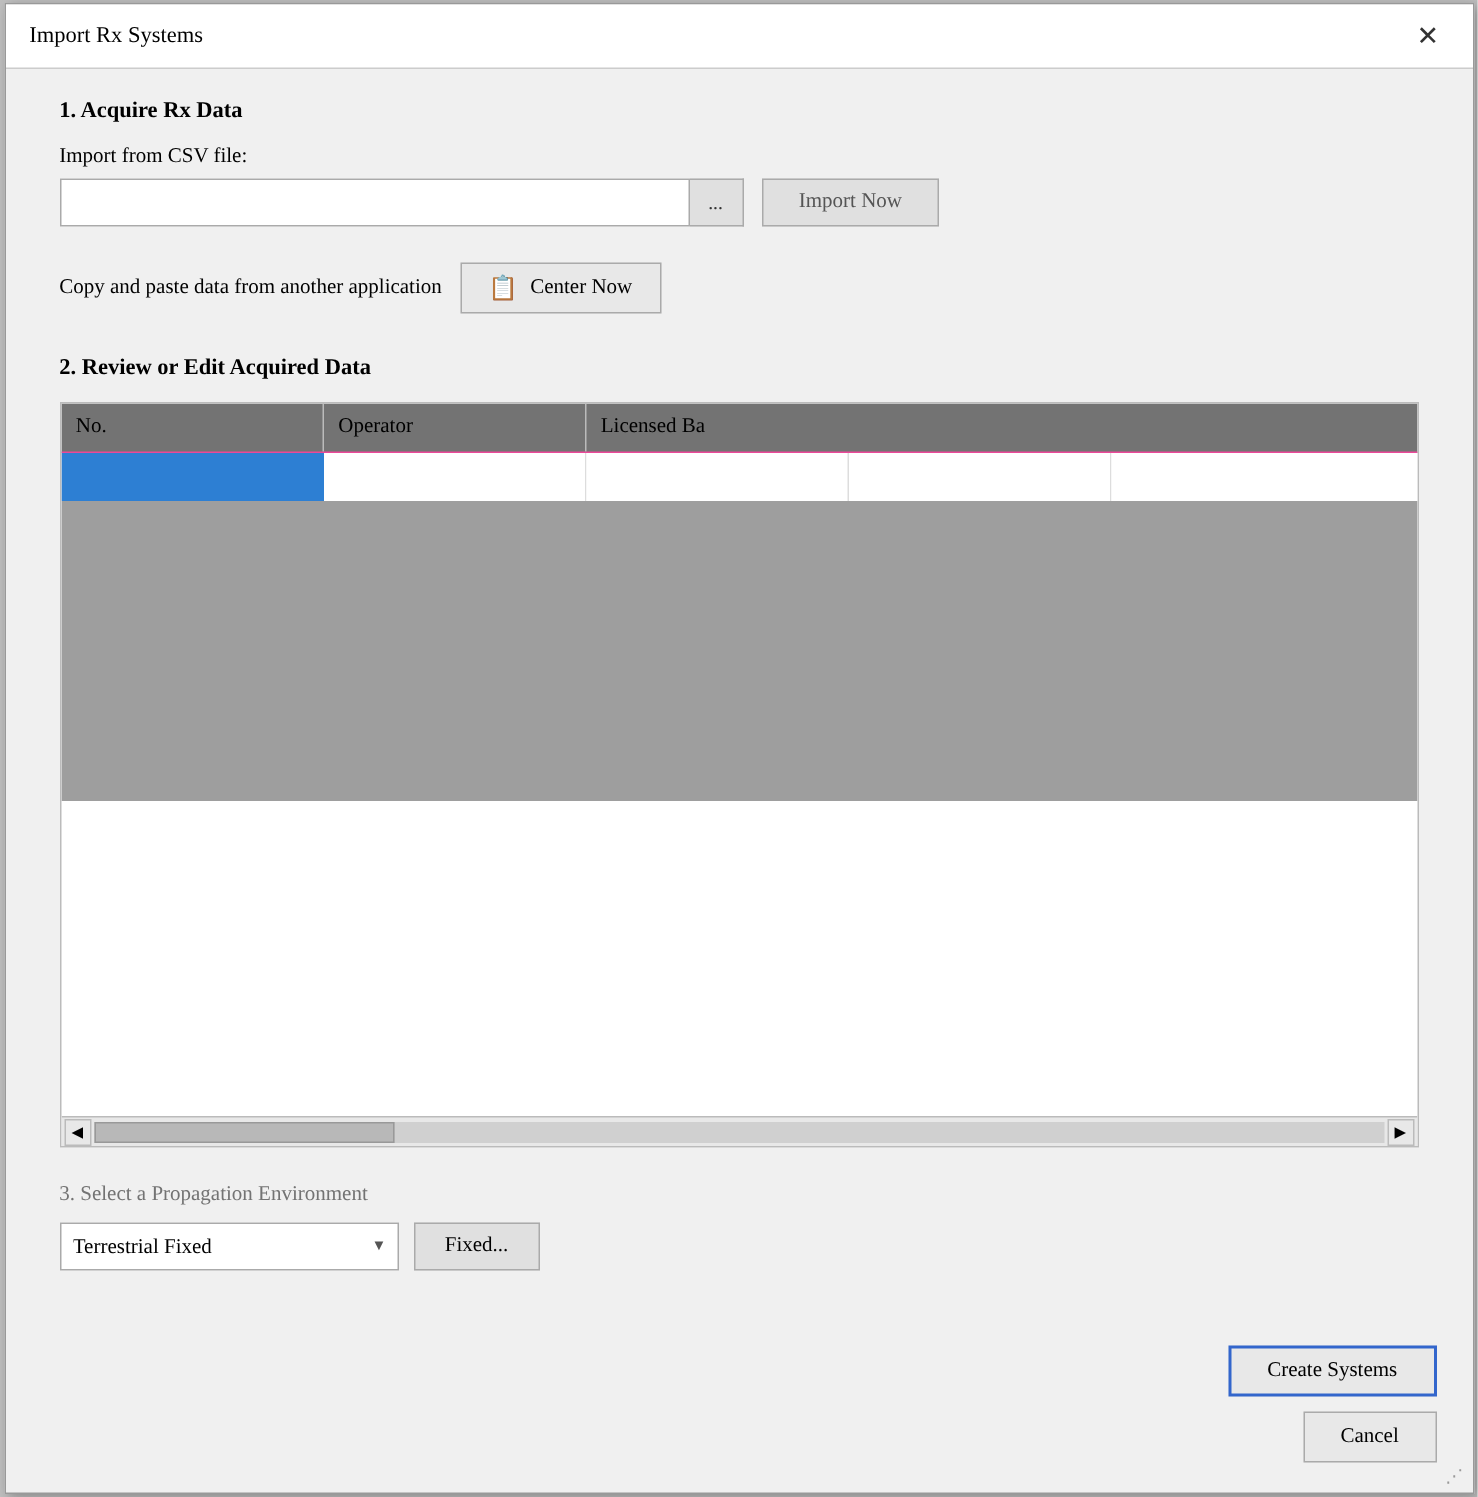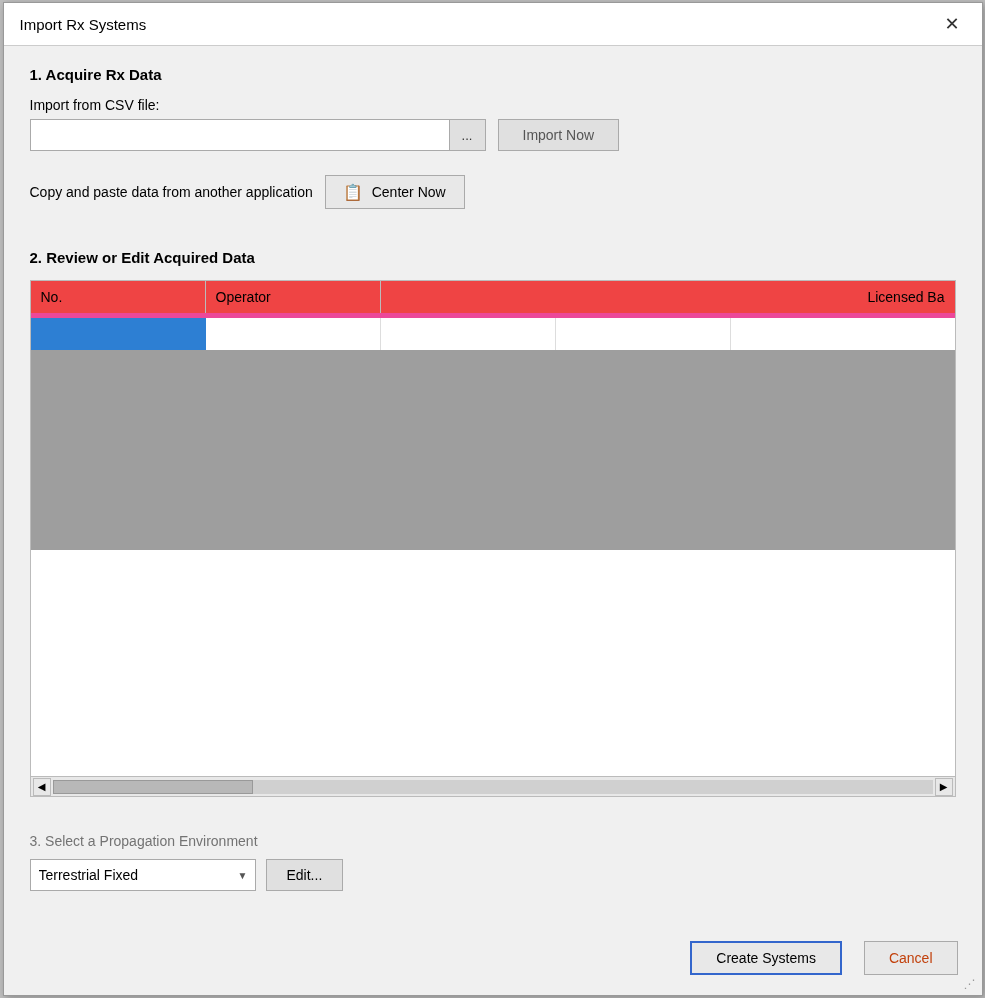--- a/index.html
+++ b/index.html
@@ -1,19 +1,19 @@
 <!DOCTYPE html>
 <html><head>
   <meta charset="utf-8">
   <style>
     * {
       box-sizing: border-box;
       margin: 0;
       padding: 0;
-      font-family: Liberation Sans, sans-serif;
+      font-family: Liberation Serif, serif;
       font-size: 14px;
     }
 
     body {
       background: #c0c0c0;
       display: flex;
       justify-content: center;
       align-items: center;
       width: 985px;
       height: 998px;
@@ -49,25 +49,25 @@
       background: none;
       border: none;
       cursor: pointer;
       font-size: 18px;
       color: #333;
       padding: 2px 6px;
       line-height: 1;
     }
 
     .content {
-      padding: 20px 26px;
+      padding: 20px 36px;
       flex: 1;
       display: flex;
       flex-direction: column;
-      gap: 16px;
+      gap: 4px;
     }
 
     .section-title {
       font-size: 15px;
       font-weight: 700;
       color: #000;
       margin-bottom: 14px;
     }
 
     
@@ -161,43 +161,43 @@
       border: 1px solid #bbb;
       background: #fff;
       flex: 1;
       display: flex;
       flex-direction: column;
       overflow: hidden;
     }
 
     .table-header {
       display: flex;
-      background: #ef4444;
-      border-bottom: 5px solid #ec4899;
+      background: #737373;
+      border-bottom: 1px solid #ec4899;
       flex-shrink: 0;
     }
 
     .th {
       padding: 8px 10px;
       font-weight: 400;
       color: #000;
       border-right: 1px solid #bbb;
       white-space: nowrap;
       overflow: hidden;
     }
 
     .th:last-child {
       border-right: none;
     }
 
     .th-no { width: 175px; flex-shrink: 0; }
     .th-ref { width: 175px; flex-shrink: 0; }
     .th-op { width: 175px; flex-shrink: 0; }
     .th-freq { width: 175px; flex-shrink: 0; }
-    .th-lic { flex: 1; text-align: right; }
+    .th-lic { flex: 1; }
 
     .table-body {
       flex: 1;
       overflow: hidden;
       position: relative;
     }
 
     .table-row-selected {
       display: flex;
       height: 32px;
@@ -311,42 +311,43 @@
       font-size: 14px;
       color: #000;
     }
 
     
     .footer {
       display: flex;
       justify-content: flex-end;
       align-items: flex-end;
       padding: 10px 24px 20px;
-      gap: 22px;
-      flex-shrink: 0;
+      gap: 10px;
+      flex-shrink: 0;
+      flex-direction: column;
     }
 
     .create-systems-btn {
       height: 34px;
       padding: 0 24px;
       background: #e8e8e8;
       border: 2px solid #3366cc;
       cursor: pointer;
       font-size: 14px;
       color: #000;
     }
 
     .cancel-btn {
       height: 34px;
       padding: 0 24px;
       background: #e8e8e8;
       border: 1px solid #aaa;
       cursor: pointer;
       font-size: 14px;
-      color: #c2410c;
+      color: #000000;
     }
 
     .resize-handle {
       position: absolute;
       bottom: 4px;
       right: 4px;
       width: 14px;
       height: 14px;
       cursor: se-resize;
       color: #999;
@@ -425,21 +426,21 @@
       <div class="propagation-row">
         <div class="prop-select-wrapper">
           <select>
             <option>Terrestrial Fixed</option>
             <option>Urban</option>
             <option>Suburban</option>
             <option>Rural</option>
           </select>
           <span class="prop-dropdown-arrow">▼</span>
         </div>
-        <button class="edit-btn">Edit...</button>
+        <button class="edit-btn">Fixed...</button>
       </div>
     </div>
 
   </div>
 
   <div class="footer">
     <button class="create-systems-btn">Create Systems</button>
     <button class="cancel-btn">Cancel</button>
   </div>
 

